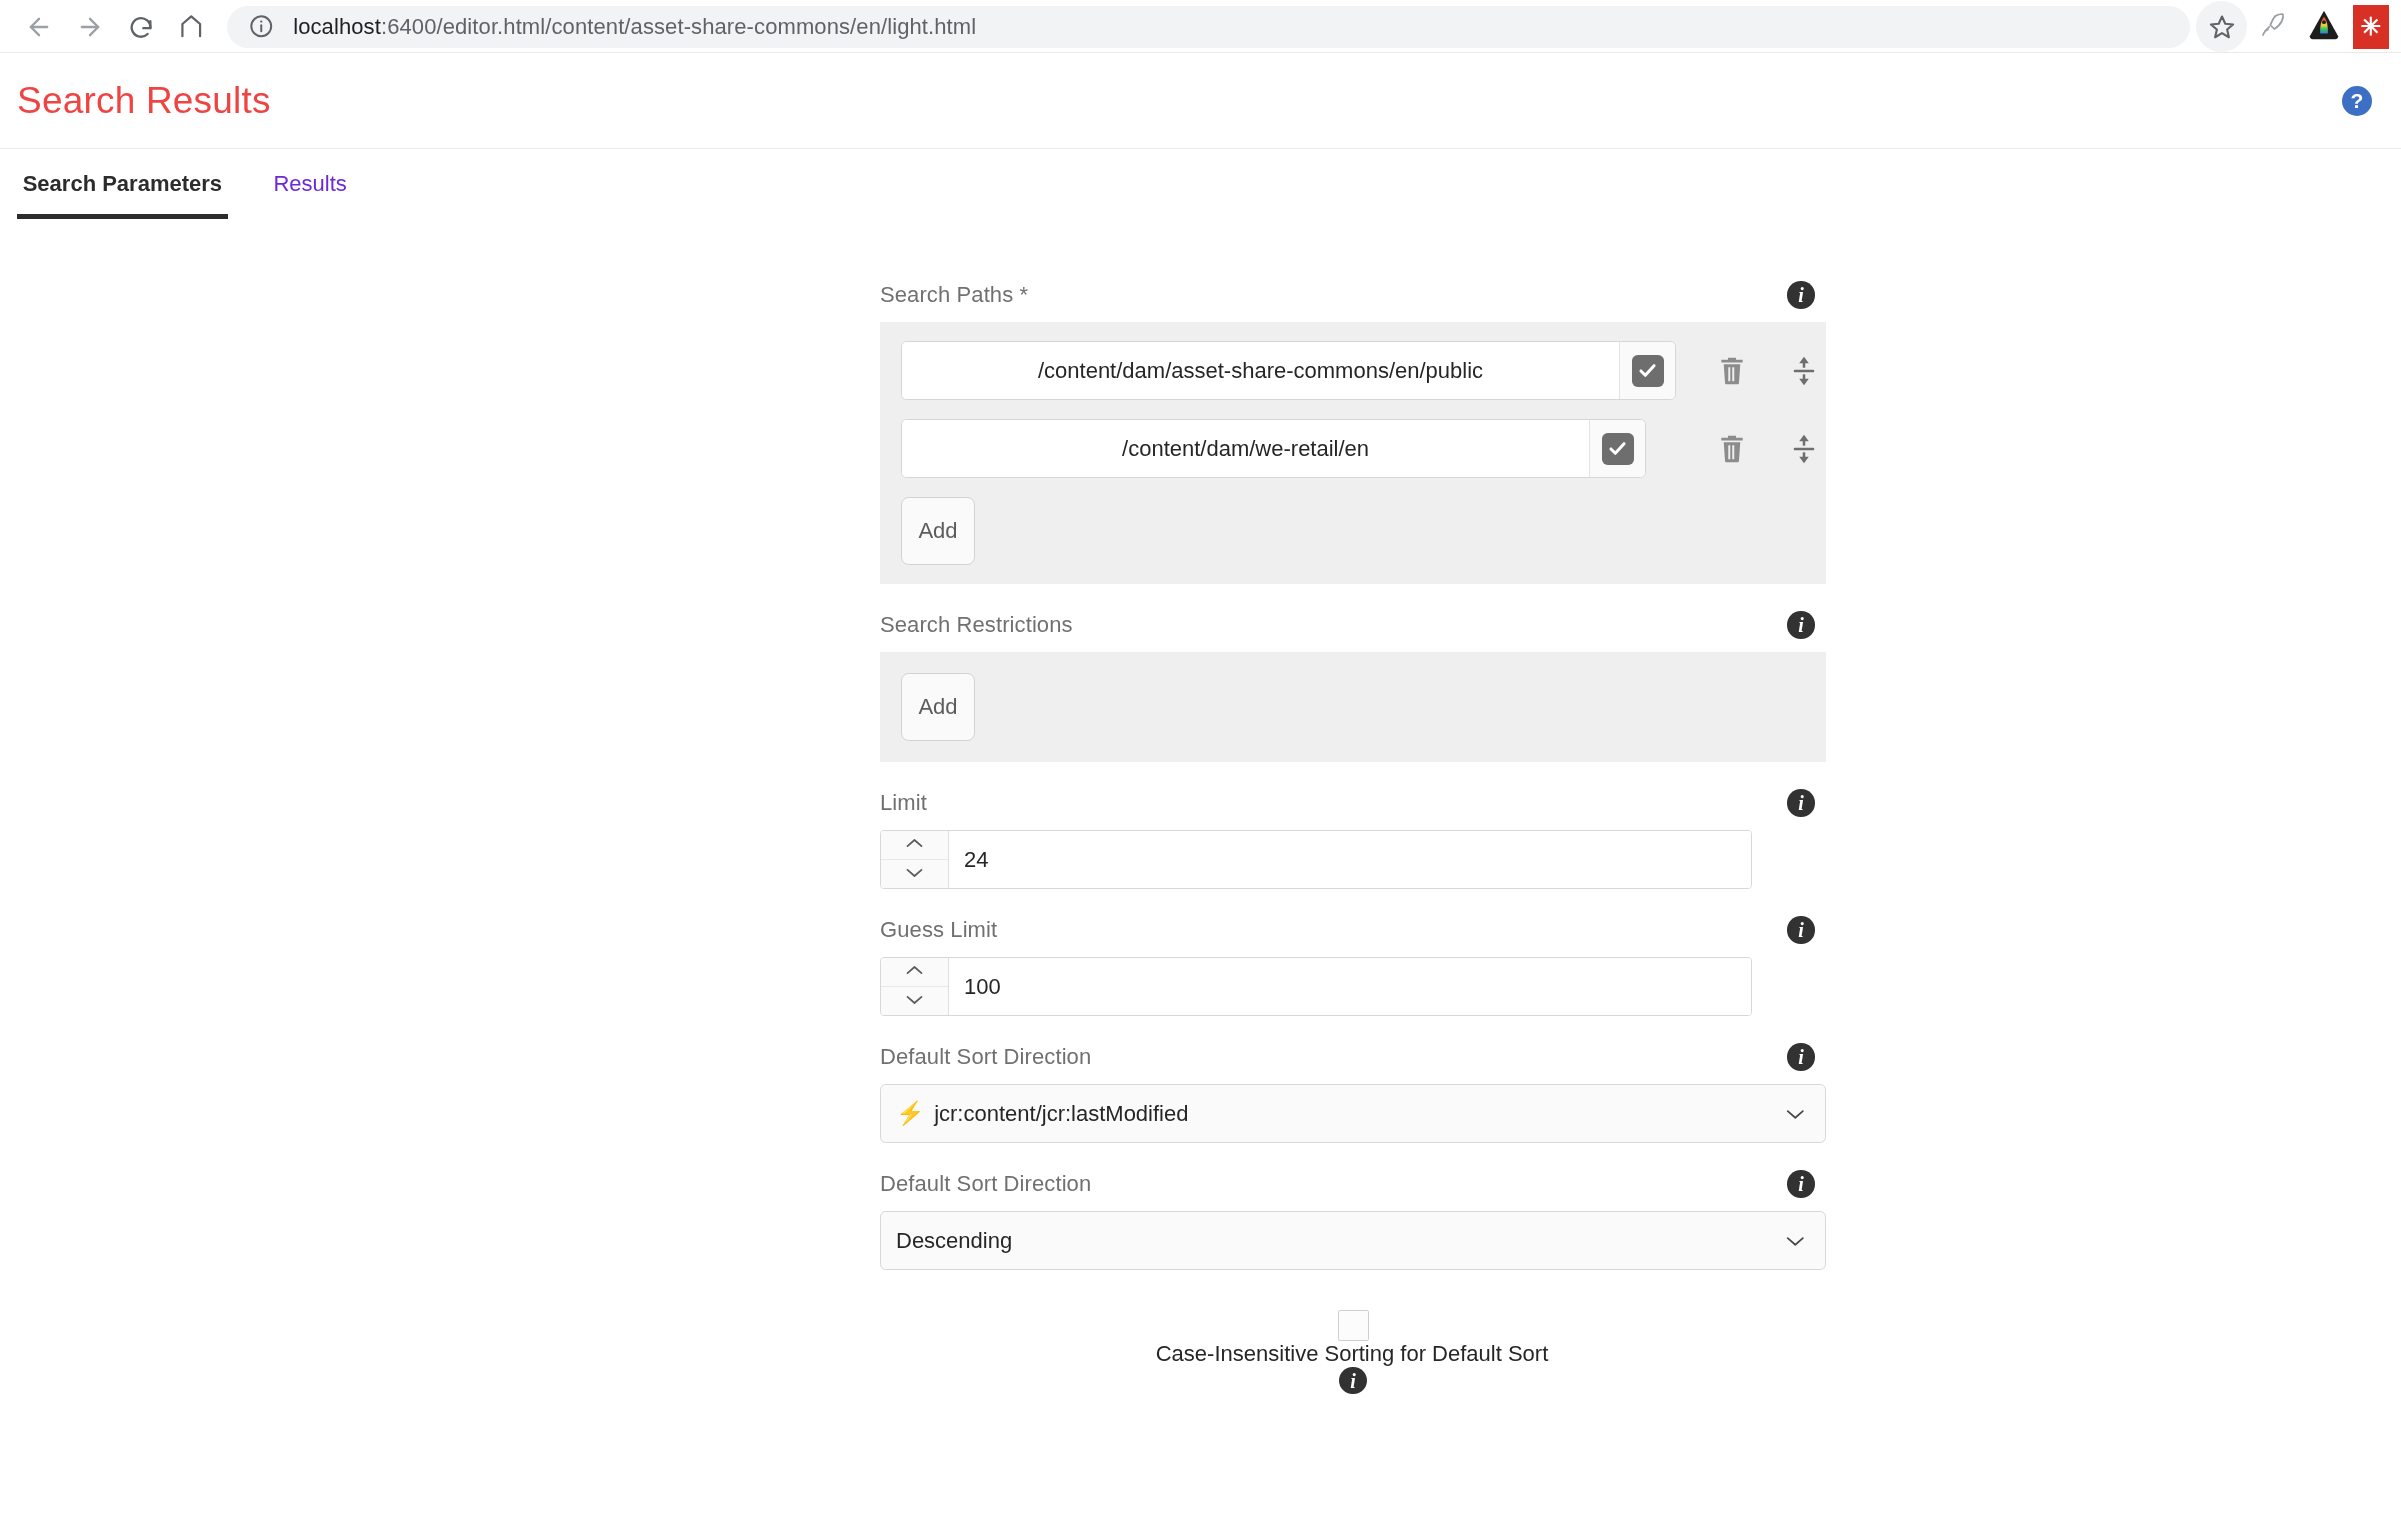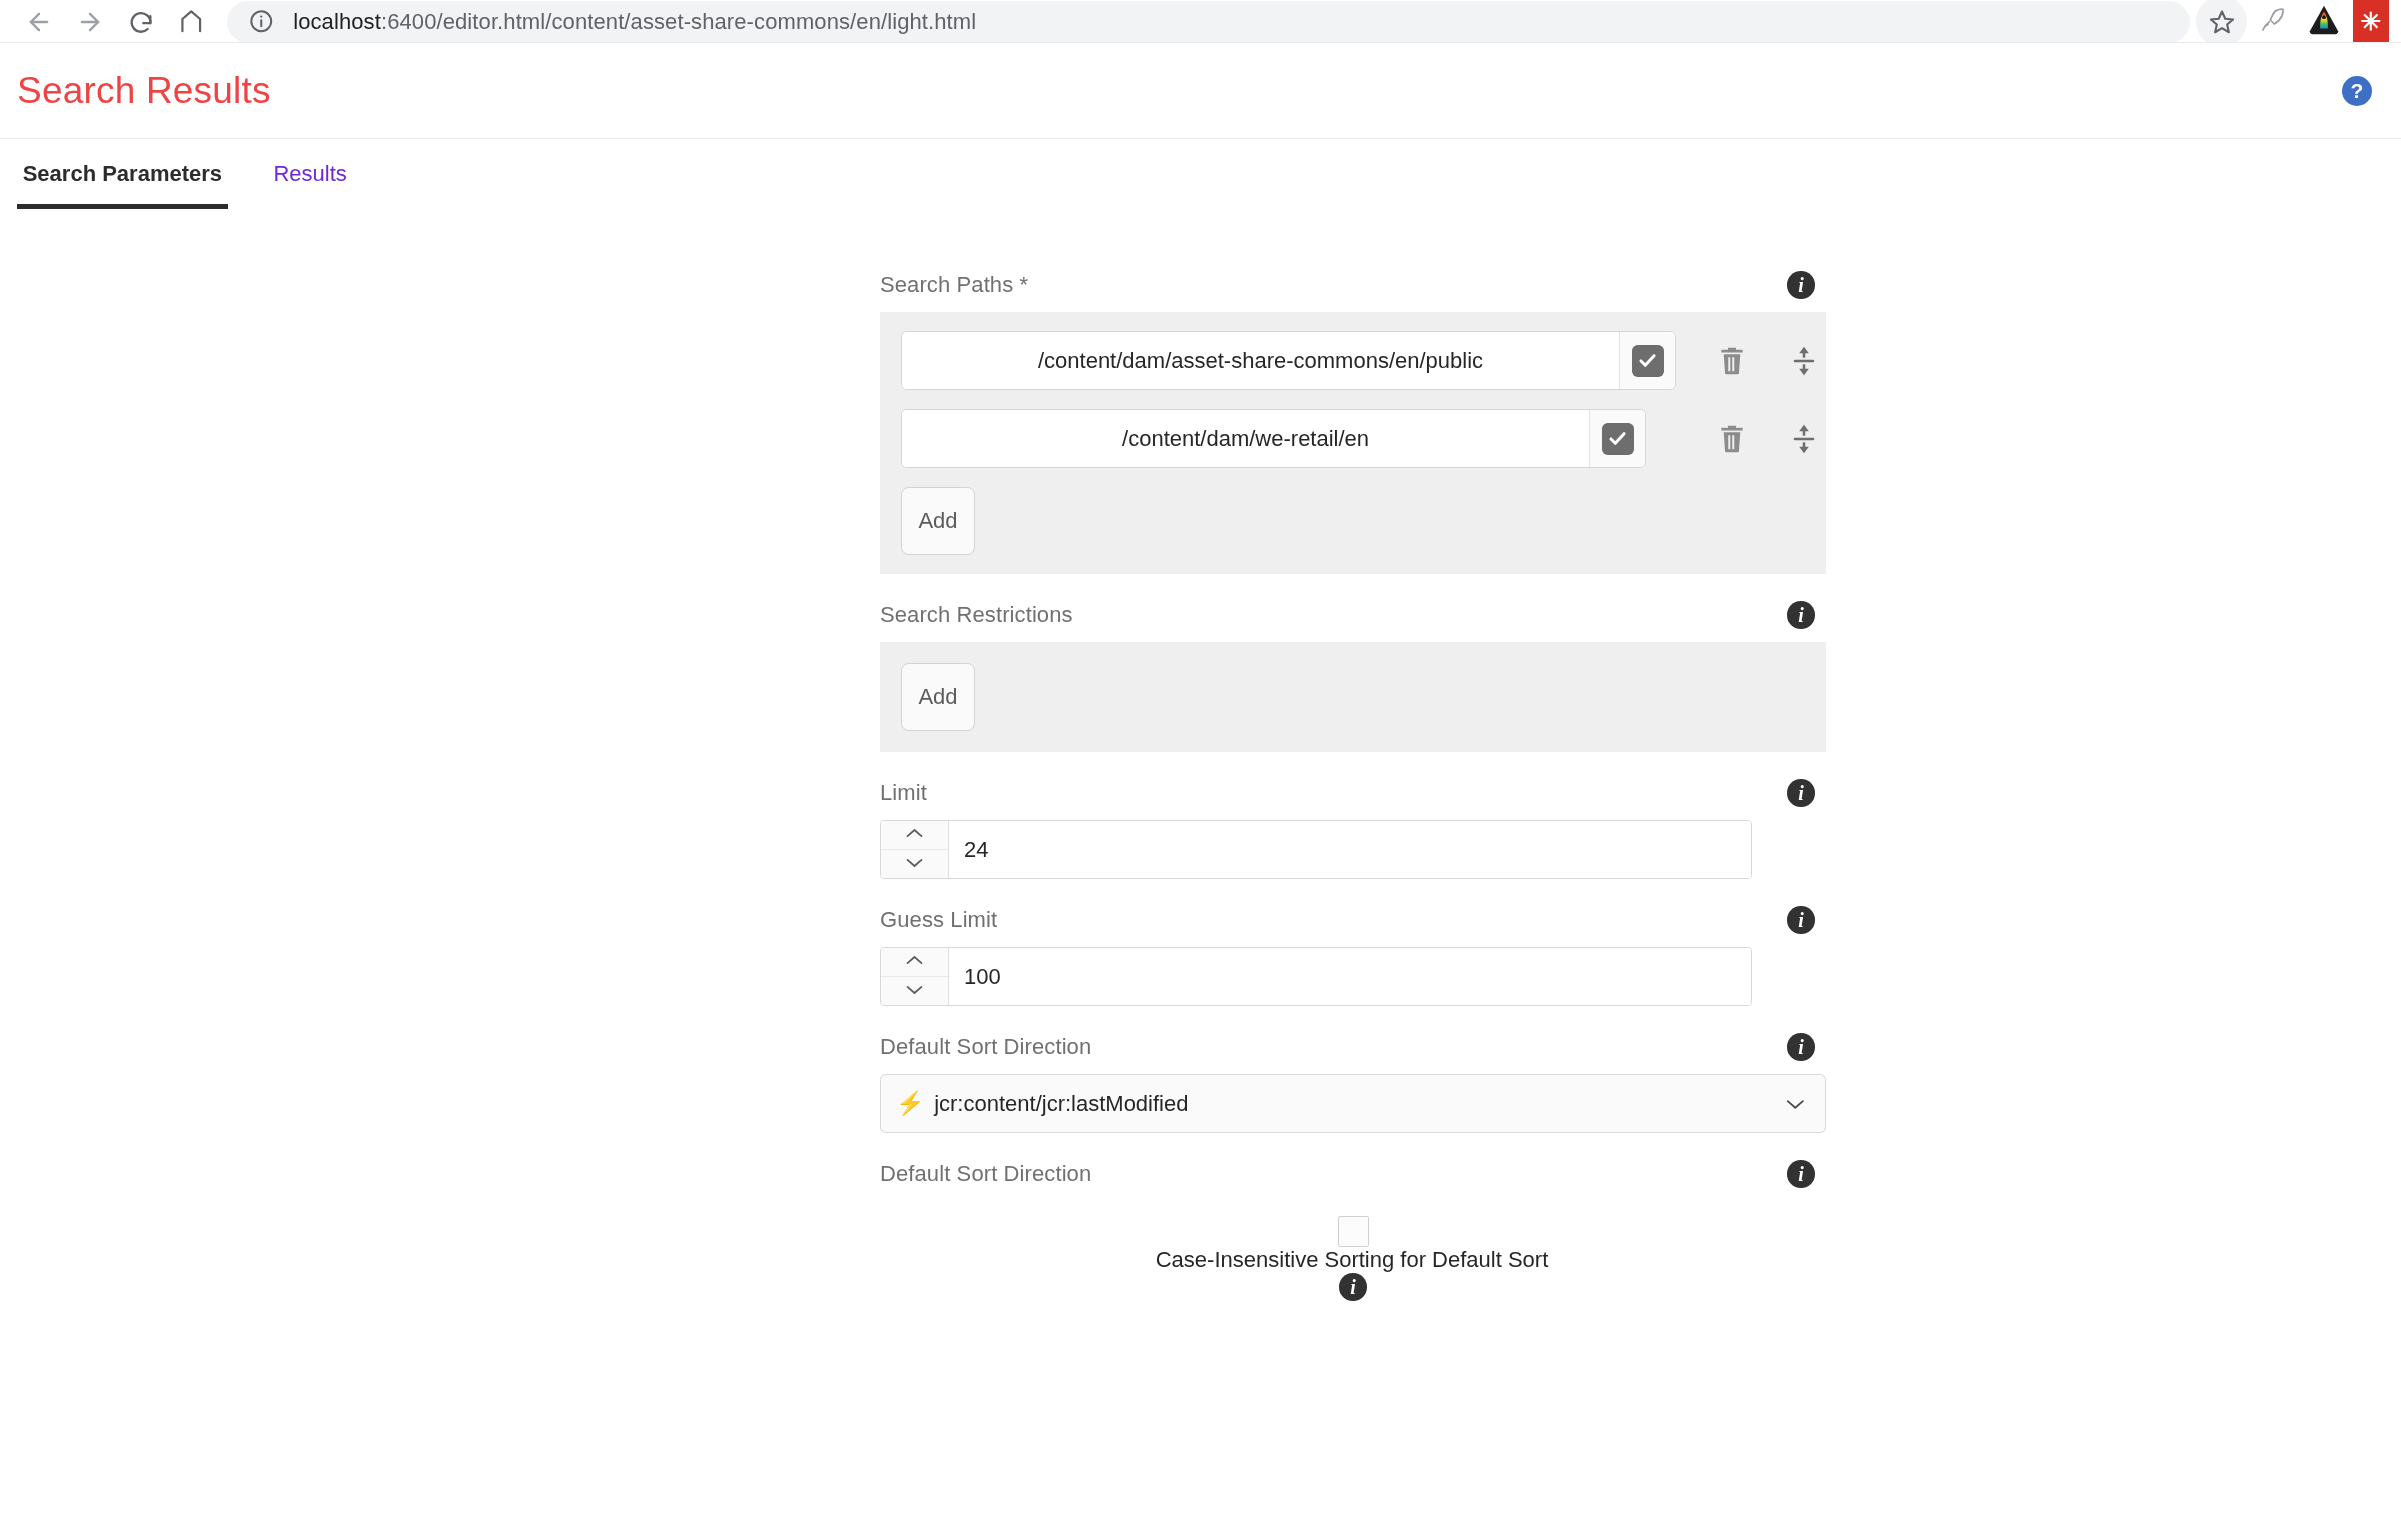--- a/index.html
+++ b/index.html
@@ -6,21 +6,21 @@
   html, body {
     width: 2402px;
     height: 1516px;
     background: #ffffff;
     font-family: "Liberation Sans", sans-serif;
     overflow: hidden;
   }
 
   
   .browser-bar {
-    height: 43px;
+    height: 53px;
     background: #ffffff;
     display: flex;
     align-items: center;
     padding: 0 13.2px;
     position: relative;
   }
   .nav-btn {
     width: 51px; height: 51px;
     display: flex; align-items: center; justify-content: center;
     border-radius: 50%;
@@ -582,20 +582,28 @@
           <svg width="24.6" height="17" viewBox="0 0 26 18" fill="none" stroke="#4a4a4a" stroke-width="1.9" stroke-linecap="round" stroke-linejoin="round">
               <polyline points="5 6 13 13 21 6"></polyline>
             </svg>
         </span>
       </div>
 
       <div class="field-label-row">
         <span class="field-label">Default Sort Direction</span>
         <span class="info-dot">i</span>
       </div>
+      <div class="select-wrap">
+        <span class="select-value">Descending</span>
+        <span class="select-chevron">
+          <svg width="24.6" height="17" viewBox="0 0 26 18" fill="none" stroke="#4a4a4a" stroke-width="1.9" stroke-linecap="round" stroke-linejoin="round">
+              <polyline points="5 6 13 13 21 6"></polyline>
+            </svg>
+        </span>
+      </div>
 
       <div class="checkbox-row">
         <span class="plain-cbx"></span>
         <span class="checkbox-label">Case-Insensitive Sorting for Default Sort</span>
         <span class="info-dot">i</span>
       </div>
 
     </div>
   </div>
 </div>

